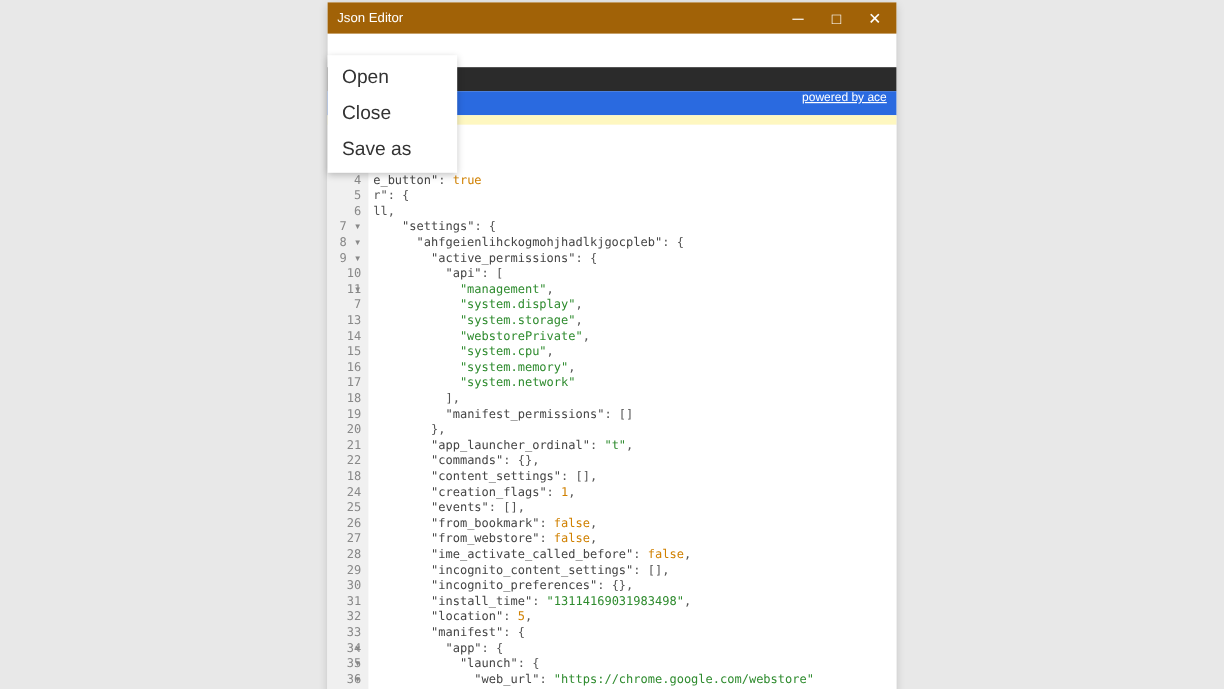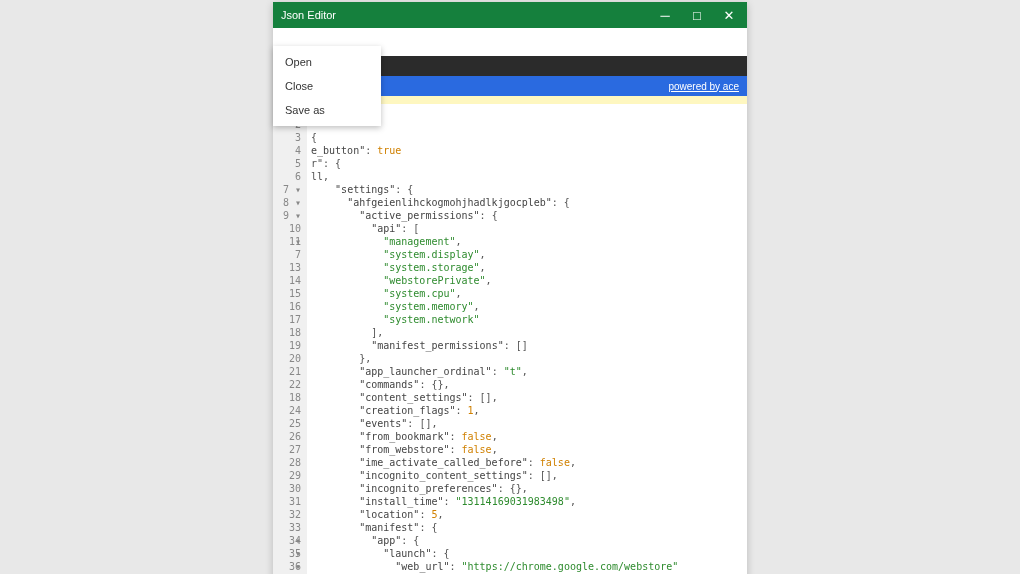--- a/index.html
+++ b/index.html
@@ -13,21 +13,21 @@
       min-height: 574px;
       width: 1020px;
     }
     .window {
       width: 474px;
       background: #fff;
       box-shadow: 0 2px 8px rgba(0,0,0,0.2);
       margin-top: 2px;
     }
     .titlebar {
-      background: #15803d;
+      background: #a16207;
       color: #fff;
       height: 26px;
       display: flex;
       align-items: center;
       padding: 0 8px;
       font-size: 11px;
     }
     .titlebar .title { flex: 1; }
     .titlebar .controls { display: flex; gap: 12px; }
     .titlebar .ctrl { width: 20px; text-align: center; cursor: default; font-size: 13px; }
@@ -41,33 +41,32 @@
       font-size: 13px;
       margin-top: 28px;
     }
     .filemenu { cursor: default; padding: 2px 6px; }
     .dropdown {
       position: absolute;
       background: #fff;
       width: 108px;
       box-shadow: 0 2px 6px rgba(0,0,0,0.25);
       z-index: 10;
-      font-size: 11px;
+      font-size: 16px;
       padding: 4px 0;
     }
     .dropdown-item {
       padding: 6px 12px;
       cursor: default;
       color: #333;
     }
     .toolbar {
       background: #2a6ae0;
       height: 20px;
       display: flex;
-      align-items: center;
       justify-content: flex-end;
       padding: 0 8px;
     }
     .toolbar a {
       color: #fff;
       font-size: 10px;
       text-decoration: underline;
     }
     .warnbar { background: #fef7c0; height: 8px; }
     .editor {

